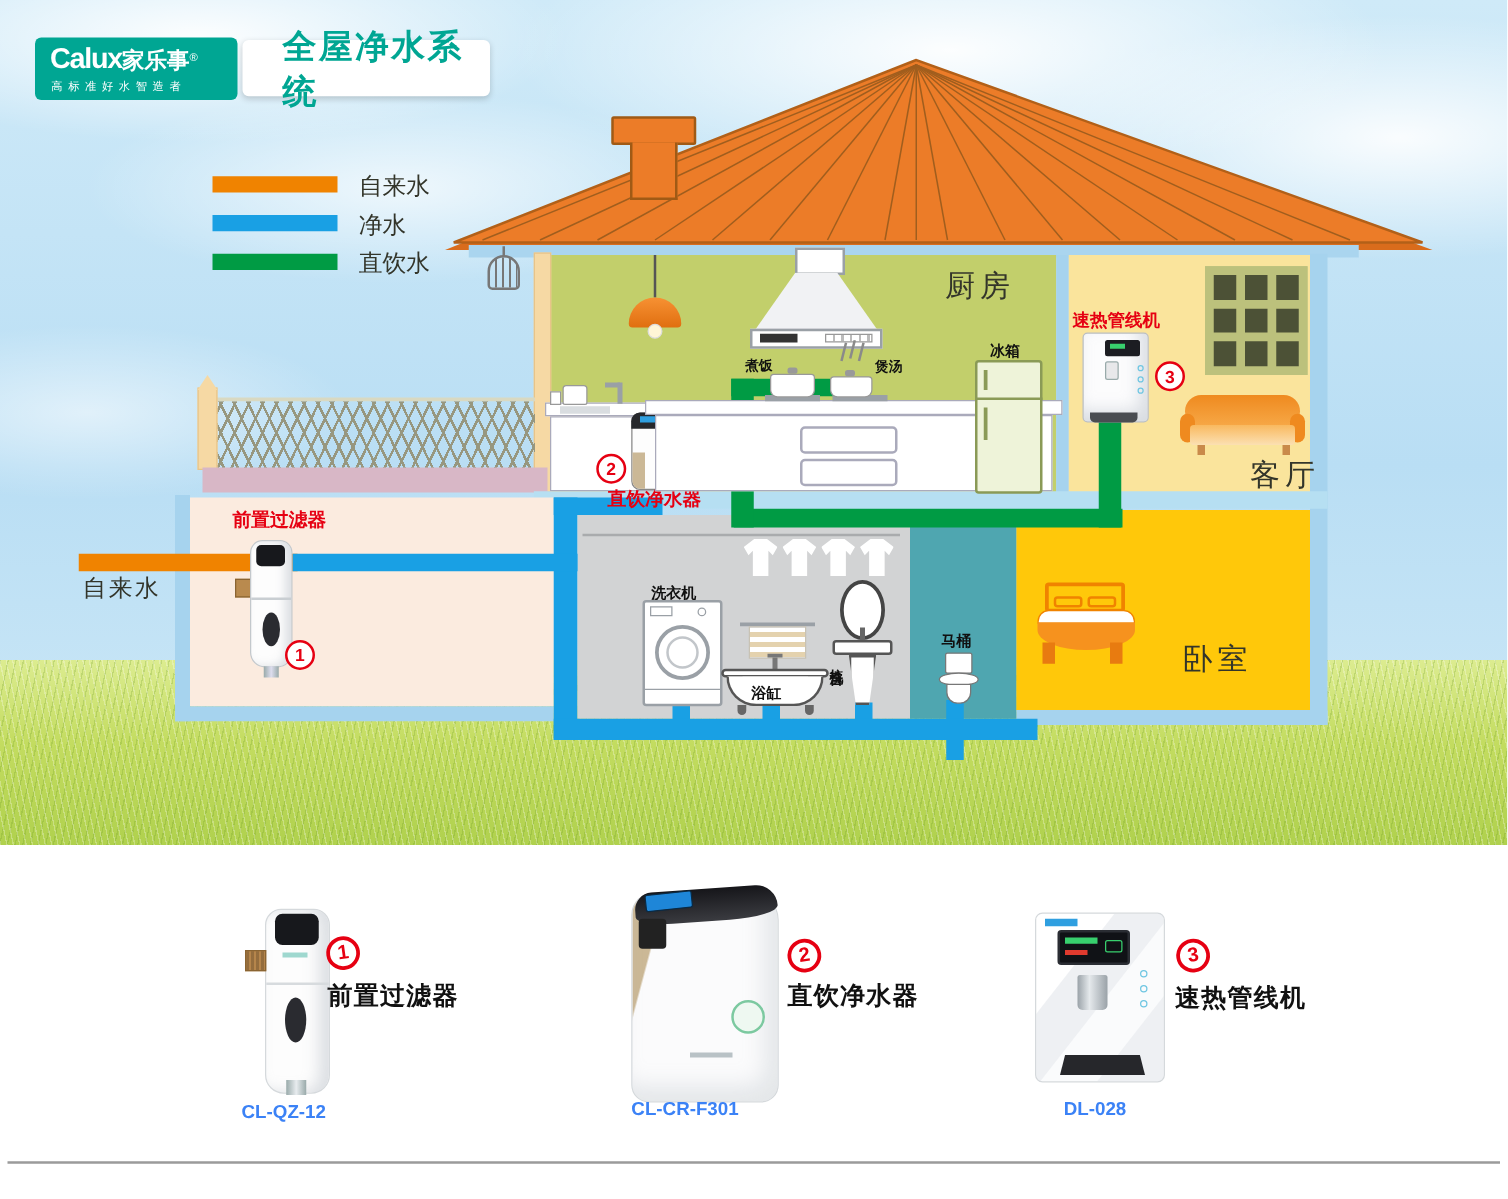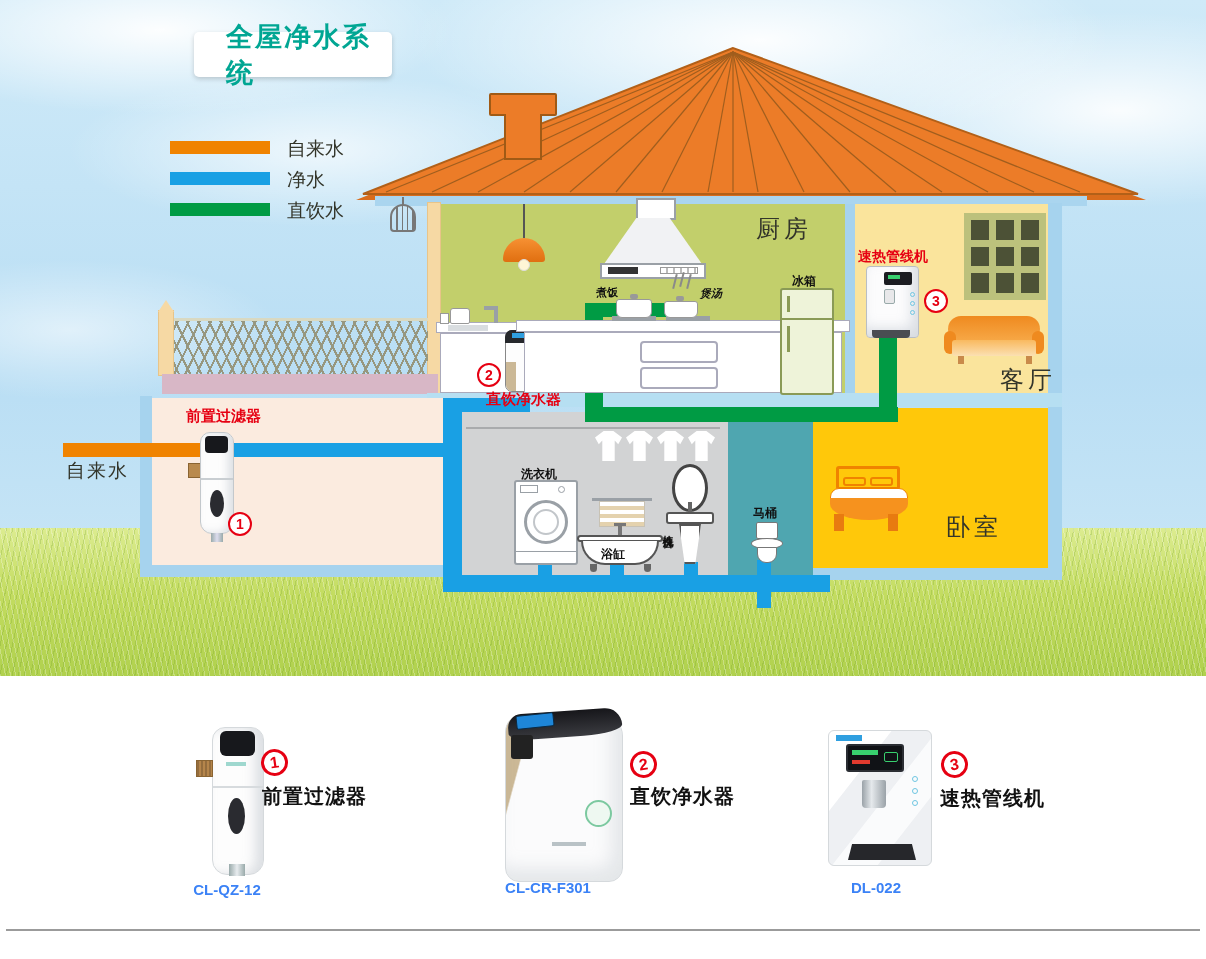--- a/index.html
+++ b/index.html
@@ -172,21 +172,21 @@
   <div class="abs" style="left:666px;top:316px;width:44px;height:5px;background:#9aa0a6;"></div>
 
   <div class="abs" style="left:616px;top:299px;width:36px;height:19px;background:#fff;border:1px solid #999;border-radius:3px 3px 6px 6px;"></div>
   <div class="abs" style="left:630px;top:294px;width:8px;height:5px;background:#999;border-radius:2px;"></div>
   <div class="abs app-lbl" style="left:596px;top:285px;font-size:11px;">煮饭</div>
   <div class="abs" style="left:664px;top:301px;width:34px;height:17px;background:#fff;border:1px solid #999;border-radius:3px 3px 6px 6px;"></div>
   <div class="abs" style="left:676px;top:296px;width:8px;height:5px;background:#999;border-radius:2px;"></div>
   <div class="abs steam" style="left:674px;top:274px;"></div>
   <div class="abs steam" style="left:681px;top:272px;"></div>
   <div class="abs steam" style="left:688px;top:274px;"></div>
-  <div class="abs app-lbl" style="left:700px;top:286px;font-size:11px;font-style:italic;">煲汤</div>
+  <div class="abs app-lbl" style="left:700px;top:286px;font-size:11px;">煲汤</div>
 
   <div class="abs" style="left:780px;top:288px;width:54px;height:107px;background:#eef3d9;border:2px solid #8a9a56;border-radius:3px;"></div>
   <div class="abs" style="left:780px;top:318px;width:54px;height:2px;background:#8a9a56;"></div>
   <div class="abs" style="left:787px;top:296px;width:3px;height:16px;background:#8a9a56;"></div>
   <div class="abs" style="left:787px;top:326px;width:3px;height:26px;background:#8a9a56;"></div>
   <div class="abs app-lbl" style="left:792px;top:273px;">冰箱</div>
 
   <div class="abs serif room-lbl" style="left:756px;top:213px;">厨房</div>
 
   <div class="abs winGrid" style="left:964px;top:213px;width:82px;height:87px;">
@@ -273,20 +273,26 @@
   <div class="abs" style="left:211px;top:533px;width:12px;height:9px;background:linear-gradient(90deg,#9aa,#dde,#9aa);"></div>
   <div class="abs cnum cnum-sm" style="left:228px;top:512px;">1</div>
 
   <div class="abs legend-bar pipe-o" style="left:170px;top:141px;"></div>
   <div class="abs serif legend-lbl" style="left:287px;top:136px;">自来水</div>
   <div class="abs legend-bar pipe-b" style="left:170px;top:172px;"></div>
   <div class="abs serif legend-lbl" style="left:287px;top:167px;">净水</div>
   <div class="abs legend-bar pipe-g" style="left:170px;top:203px;"></div>
   <div class="abs serif legend-lbl" style="left:287px;top:198px;">直饮水</div>
 
+  <div class="abs" style="left:28px;top:30px;width:162px;height:50px;background:#00a693;border-radius:5px;color:#fff;overflow:hidden;">
+    <div style="margin:5px 0 0 12px;line-height:22px;white-space:nowrap;">
+      <span style="font-weight:bold;font-size:23px;letter-spacing:-1px;">Calux</span><span style="font-weight:bold;font-size:18px;">家乐事</span><span style="font-size:9px;vertical-align:top;">®</span>
+    </div>
+    <div style="margin:2px 0 0 13px;font-size:9px;letter-spacing:4.5px;white-space:nowrap;">高标准好水智造者</div>
+  </div>
   <div class="abs" style="left:194px;top:32px;width:198px;height:45px;background:#fff;border-radius:5px;box-shadow:0 2px 5px rgba(0,0,0,.18);display:flex;align-items:center;justify-content:center;padding-left:32px;">
     <span style="color:#00a693;font-weight:bold;font-size:27px;letter-spacing:2px;">全屋净水系统</span>
   </div>
 
   <div class="abs" style="left:212px;top:727px;width:52px;height:148px;background:#fdfdfd;border:1px solid #d5d9dc;border-radius:13px 13px 15px 15px;box-shadow:inset -8px 0 12px rgba(160,170,180,.35);"></div>
   <div class="abs" style="left:220px;top:731px;width:35px;height:25px;background:#17181c;border-radius:6px;"></div>
   <div class="abs" style="left:196px;top:760px;width:17px;height:17px;background:#b5854b;border:1px solid #8a6432;background-image:repeating-linear-gradient(90deg,rgba(0,0,0,.18) 0 2px,rgba(0,0,0,0) 2px 4px);"></div>
   <div class="abs" style="left:226px;top:762px;width:20px;height:4px;background:#9fd8cf;"></div>
   <div class="abs" style="left:213px;top:786px;width:50px;height:2px;background:#d7dbde;"></div>
   <div class="abs" style="left:228px;top:798px;width:17px;height:36px;background:#2a2b30;border-radius:50%;"></div>
@@ -311,17 +317,17 @@
   <div class="abs" style="left:852px;top:750px;width:26px;height:5px;background:#38d06e;"></div>
   <div class="abs" style="left:852px;top:760px;width:18px;height:4px;background:#e03a2e;"></div>
   <div class="abs" style="left:884px;top:752px;width:14px;height:10px;border:1px solid #38d06e;border-radius:2px;"></div>
   <div class="abs" style="left:862px;top:780px;width:24px;height:28px;background:linear-gradient(90deg,#9aa2a8,#e5e9ec 40%,#9aa2a8);border-radius:2px 2px 4px 4px;"></div>
   <div class="abs" style="left:912px;top:776px;width:6px;height:6px;border:1px solid #6fc6e2;border-radius:50%;"></div>
   <div class="abs" style="left:912px;top:788px;width:6px;height:6px;border:1px solid #6fc6e2;border-radius:50%;"></div>
   <div class="abs" style="left:912px;top:800px;width:6px;height:6px;border:1px solid #6fc6e2;border-radius:50%;"></div>
   <div class="abs" style="left:848px;top:844px;width:68px;height:16px;background:#26272b;clip-path:polygon(6% 0,94% 0,100% 100%,0 100%);"></div>
   <div class="abs cnum cnum-lg" style="left:941px;top:751px;transform:rotate(-8deg);">3</div>
   <div class="abs pname-lbl" style="left:940px;top:785px;">速热管线机</div>
-  <div class="abs model-lbl" style="left:816px;top:879px;width:120px;">DL-022</div>
+  <div class="abs model-lbl" style="left:816px;top:879px;width:120px;">DL-028</div>
 
   <div class="abs" style="left:6px;top:929px;width:1194px;height:2px;background:#9b9b9b;"></div>
 
 </div>
 
 </body></html>

